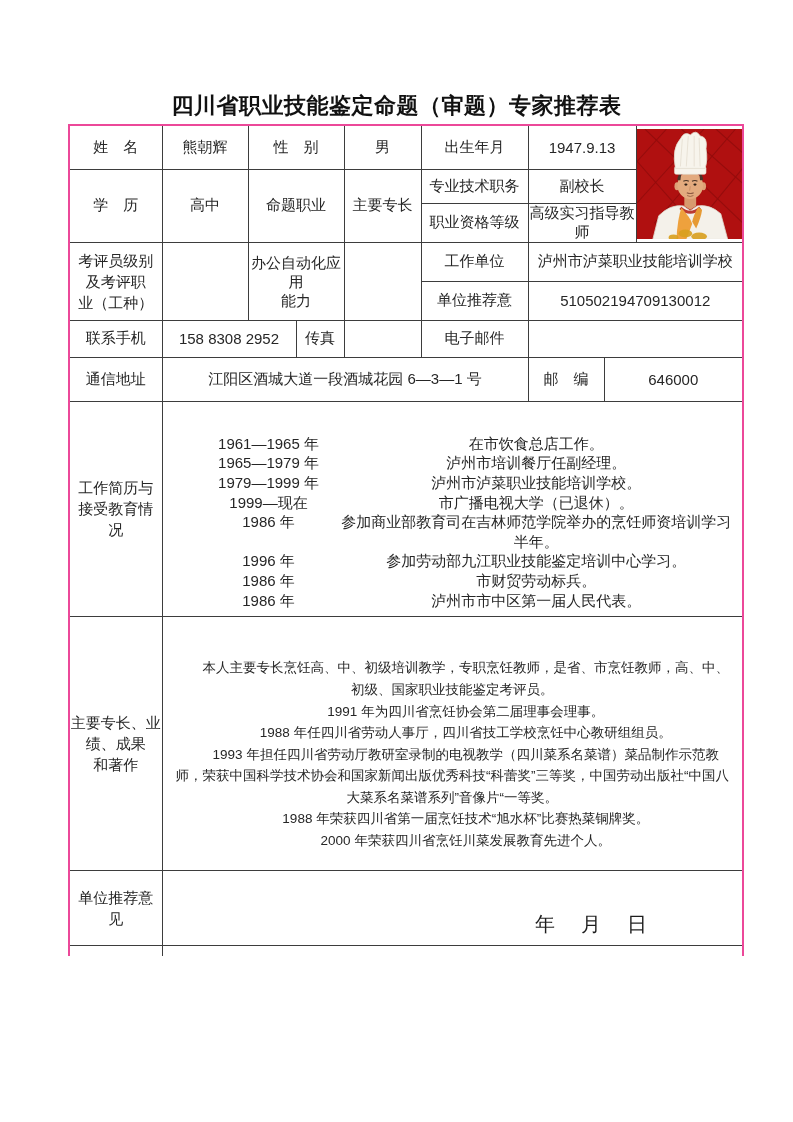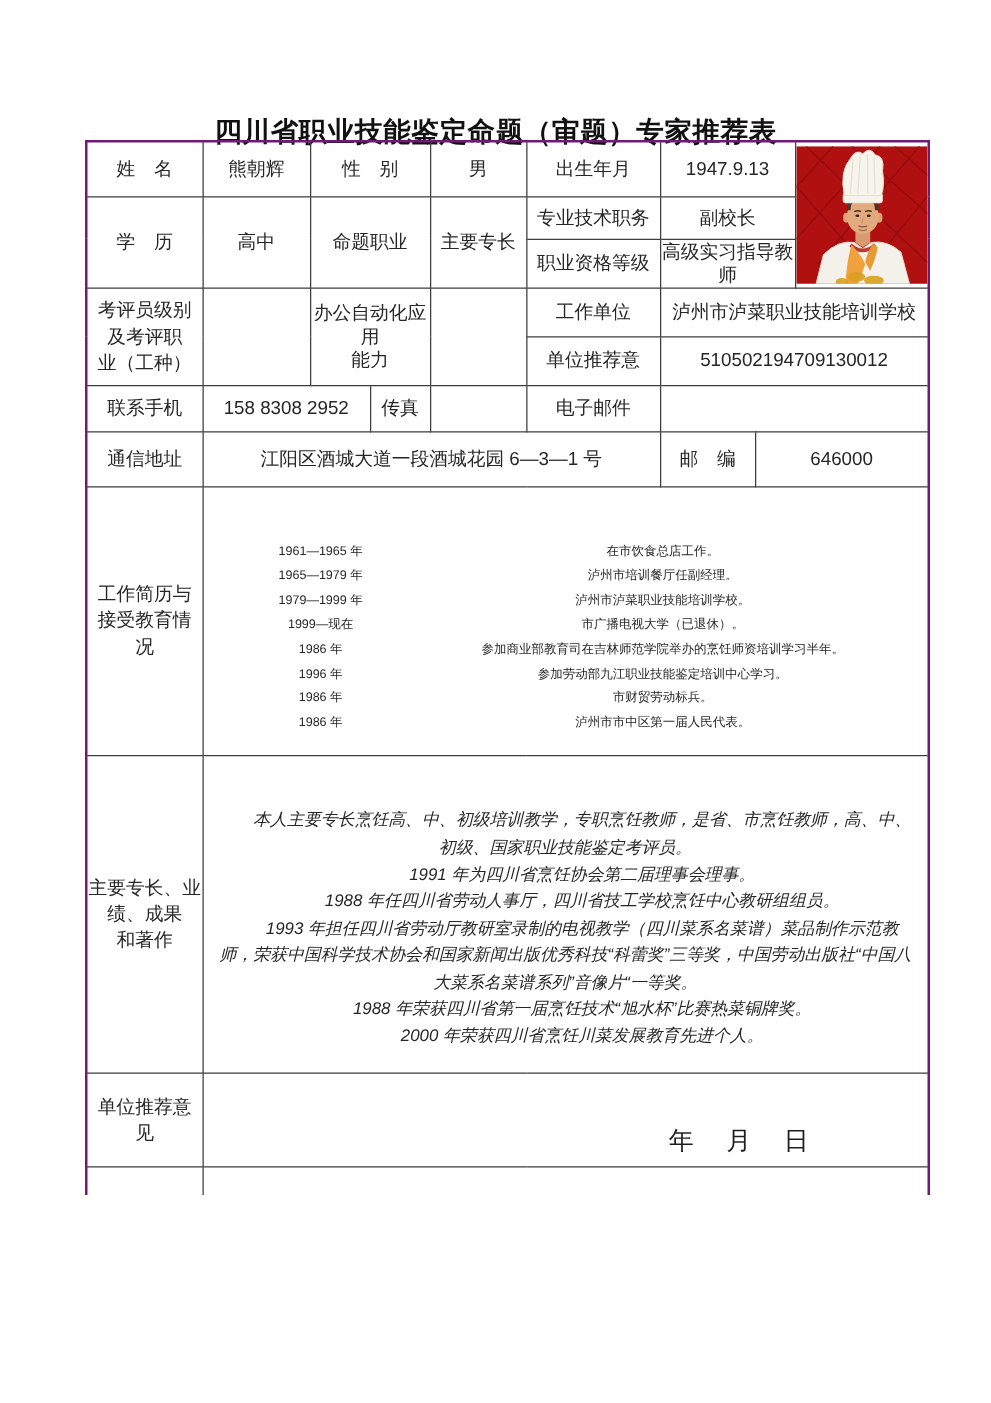--- a/index.html
+++ b/index.html
@@ -5,38 +5,38 @@
   html,body{margin:0;padding:0;background:#ffffff;}
   .page{
     position:relative;width:793px;height:956px;background:#ffffff;
     font-family:"Liberation Sans","DejaVu Sans",sans-serif;color:#262626;overflow:hidden;
   }
   .title{
     position:absolute;top:91px;left:0;width:100%;margin:0;text-align:center;
     font-size:22px;font-weight:bold;color:#111;letter-spacing:0.5px;
   }
   table.form{
-    position:absolute;left:68px;top:112px;border-collapse:collapse;table-layout:fixed;
-    border:2px solid #701a75;
+    position:absolute;left:68px;top:124px;border-collapse:collapse;table-layout:fixed;
+    border:2px solid #ec4899;
   }
   table.form td{
     border:1px solid #3d3d3d;font-size:15px;text-align:center;vertical-align:middle;
     padding:0;color:#262626;overflow:hidden;
   }
   td.pre{white-space:pre-line;line-height:21px;}
   td.labL{text-align:left;padding-left:9px;}
   td.valL{text-align:left;padding-left:5px;}
   td.small{font-size:11.5px;}
   td.skill{font-size:13px;white-space:pre-line;line-height:19px;}
   td.content{vertical-align:top;text-align:left;}
-  .entries{padding:27px 4px 0 28px;font-size:10px;line-height:19.6px;}
+  .entries{padding:27px 4px 0 40px;font-size:15px;line-height:19.6px;}
   .entry{display:flex;}
   .entry .period{width:132px;flex:none;}
   .entry .desc{flex:1;}
-  .paras{padding:23px 10px 0 10px;font-size:13.5px;line-height:21.6px;font-style:italic;}
+  .paras{padding:23px 10px 0 10px;font-size:13.5px;line-height:21.6px;}
   .paras p{margin:0;text-indent:2em;}
   td.datecell{position:relative;}
   .date{position:absolute;right:92px;font-size:20px;letter-spacing:3px;color:#1d1d1d;}
   .date.d1{bottom:7px;}
   .date.d2{bottom:14px;}
   td.photo{padding:0;}
   td.photo svg{display:block;width:100%;height:100%;}
 </style>
 </head>
 <body>

